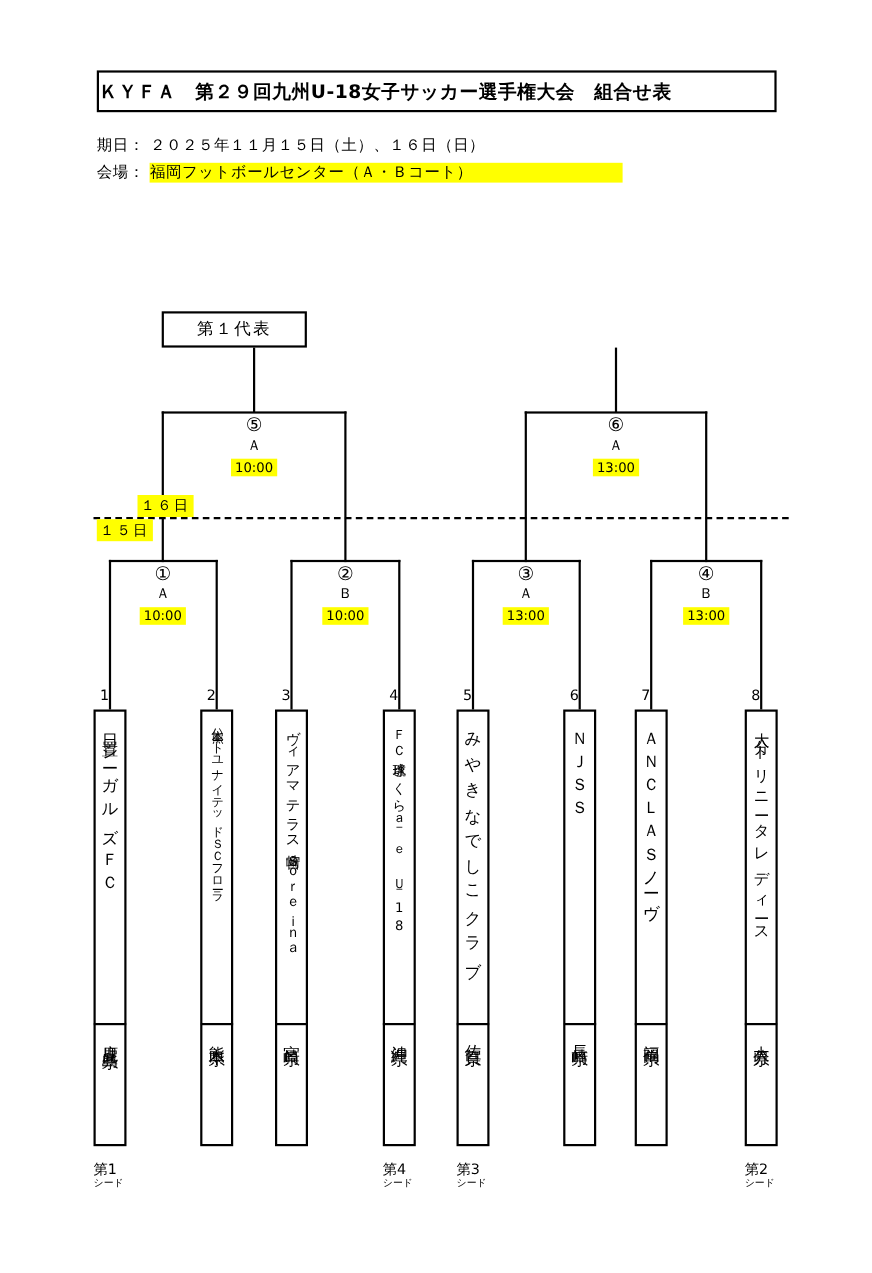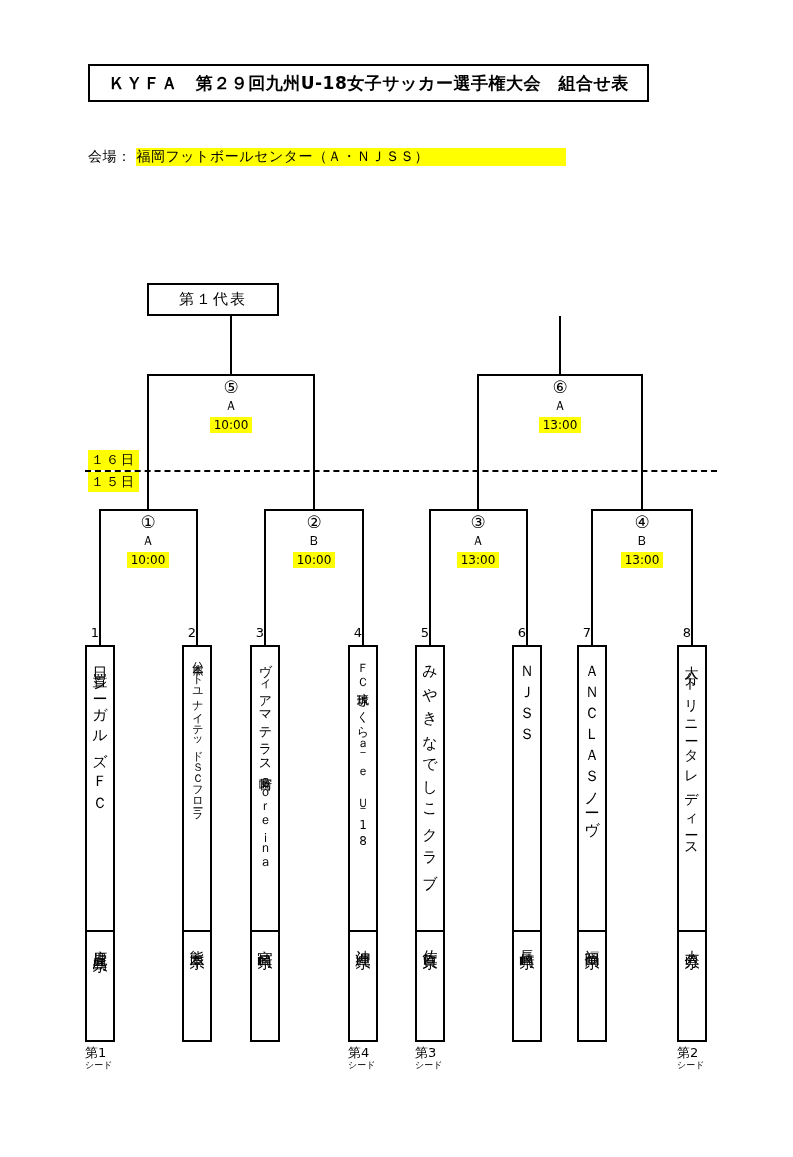--- a/index.html
+++ b/index.html
@@ -7,37 +7,37 @@
   html,body { background:#fff; }
   body {
     width:793px; height:1157px;
     font-family:"DejaVu Sans","Liberation Sans",sans-serif;
     color:#000;
   }
   .page { position:relative; width:793px; height:1157px; background:#fff; overflow:hidden; }
 
   
   .title-box {
-    position:absolute; left:88px; top:64px; width:561px; height:38px;
-    border:2px solid #000; display:flex; align-items:center; justify-content:center;
+    position:absolute; left:88px; top:64px; width:618px; height:38px;
+    border:2px solid #000; display:flex; align-items:center; justify-content:flex-start;
     font-size:17px; font-weight:bold; letter-spacing:0.5px; white-space:nowrap;
   }
   .meta { position:absolute; left:88px; font-size:14px; letter-spacing:0.5px; white-space:nowrap; }
   .date-line { top:123px; }
   .venue-line { top:148px; }
   .venue-value { display:inline-block; width:430px; background:var(--hl); }
 
   
   .hline, .vline { position:absolute; background:#000; }
   .hline { height:2px; }
   .vline { width:2px; }
   .dashed-line { position:absolute; left:85px; top:470px; width:632px; border-top:2px dashed #000; }
 
   .day-label { position:absolute; left:88px; background:var(--hl); font-size:13px; letter-spacing:2px; padding:1px 3px; }
-  .day-top { top:450px; }
+  .day-top { top:450px;margin-left:37px; }
   .day-bottom { top:472px; }
 
   .final-box {
     position:absolute; top:283px; width:132px; height:33px; border:2px solid #000;
     background:#fff; display:flex; align-items:center; justify-content:center;
     font-size:15px; letter-spacing:2px;
   }
 
   .match-label { position:absolute; width:80px; text-align:center; }
   .match-num { font-size:17px; line-height:20px; }
@@ -54,34 +54,38 @@
     position:absolute; left:50%; transform:translateX(-50%);
     writing-mode:vertical-rl; text-orientation:upright; white-space:nowrap;
     line-height:26px;
   }
   .name-text { top:8px; font-size:15px; letter-spacing:6px; }
   .pref-text { top:6px; font-size:15px; letter-spacing:3px; }
   .team-col.fs-s3 .name-text { font-size:13px; letter-spacing:1px; }
   .team-col.fs-s2 .name-text { font-size:11px; letter-spacing:0; }
   .team-col.fs-s4 .name-text { font-size:12px; letter-spacing:2px; }
   .team-col.fs-m8 .name-text { font-size:14px; letter-spacing:6px; }
-  .seed-label { margin-top:3px; font-size:13px; line-height:15px; text-align:left; white-space:nowrap; }
+  .seed-label { margin-top:14px; font-size:13px; line-height:15px; text-align:left; white-space:nowrap; }
   .seed-suffix { font-size:9px; line-height:11px; text-align:left; white-space:nowrap; }
 </style>
 </head>
 <body>
 
 <div class="page">
 
   <div class="title-box">
     <span>ＫＹＦＡ　第２９回九州U-18女子サッカー選手権大会　組合せ表</span>
   </div>
+  <div class="meta date-line">
+    <span>期日：</span>
+    <span>２０２５年１１月１５日（土）、１６日（日）</span>
+  </div>
   <div class="meta venue-line">
     <span>会場：</span>
-    <span class="venue-value">福岡フットボールセンター（Ａ・ＮＪＳＳ）</span>
+    <span class="venue-value">福岡フットボールセンター（Ａ・Ｂコート）</span>
   </div>
 
   <div class="final-box" style="left:147px">
     <span>第１代表</span>
   </div>
 
   <div class="vline" style="left:230px;top:316px;height:59px"></div>
   <div class="vline" style="left:559px;top:316px;height:59px"></div>
 
   <div class="hline" style="left:147px;top:374px;width:168px"></div>

